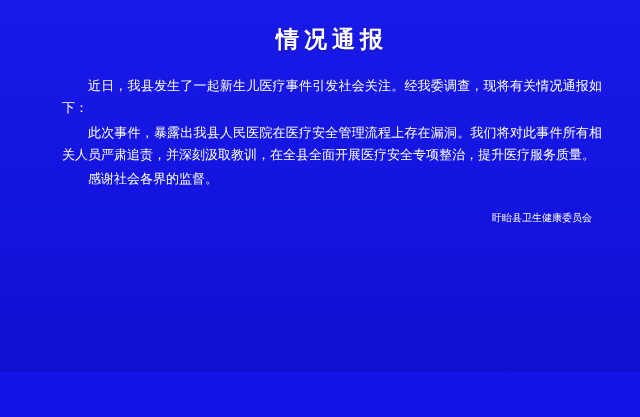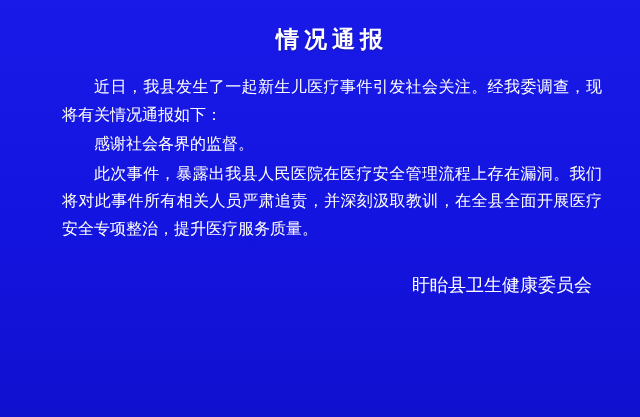--- a/index.html
+++ b/index.html
@@ -9,21 +9,21 @@
   body {
     width: 640px;
     height: 417px;
     background: #1414e6;
     font-family: "Liberation Sans", sans-serif;
     overflow: hidden;
   }
   .page {
     position: relative;
     width: 640px;
-    height: 417px;
+    height: 372px;
     background: linear-gradient(180deg, #1a1ae8 0%, #1414e0 55%, #1010cf 100%);
     box-sizing: border-box;
     padding: 0;
   }
   .inner {
     position: absolute;
     left: 62px;
     right: 38px;
     top: 14px;
     bottom: 10px;
@@ -32,54 +32,53 @@
     text-align: center;
     color: #ffffff;
     font-size: 23px;
     font-weight: bold;
     letter-spacing: 5px;
     margin: 10px 0 20px 0;
     text-shadow: 0 1px 2px rgba(0,0,0,0.25);
   }
   .body-text {
     color: #ffffff;
-    font-size: 16px;
+    font-size: 13px;
     line-height: 1.72;
     text-align: justify;
     text-justify: inter-ideograph;
-    font-family: Liberation Mono, monospace;
   }
   .para {
     margin: 0 0 2px 0;
     text-indent: 2em;
   }
   .sign {
-    margin-top: 26px;
+    margin-top: 18px;
     text-align: right;
     color: #ffffff;
-    font-size: 18px;
+    font-size: 10px;
     line-height: 1.72;
     padding-right: 10px;
   }
   .sign div {
     white-space: nowrap;
   }
 </style>
 </head>
 <body>
 
 <div class="page">
   <div class="inner">
 
     <div class="doc-title">情况通报</div>
 
     <div class="body-text">
       <p class="para">近日，我县发生了一起新生儿医疗事件引发社会关注。经我委调查，现将有关情况通报如下：</p>
+      <p class="para">此次事件，暴露出我县人民医院在医疗安全管理流程上存在漏洞。我们将对此事件所有相关人员严肃追责，并深刻汲取教训，在全县全面开展医疗安全专项整治，提升医疗服务质量。</p>
       <p class="para">感谢社会各界的监督。</p>
-      <p class="para">此次事件，暴露出我县人民医院在医疗安全管理流程上存在漏洞。我们将对此事件所有相关人员严肃追责，并深刻汲取教训，在全县全面开展医疗安全专项整治，提升医疗服务质量。</p>
     </div>
 
     <div class="sign">
       <div>盱眙县卫生健康委员会</div>
     </div>
 
   </div>
 </div>
 
 </body></html>

